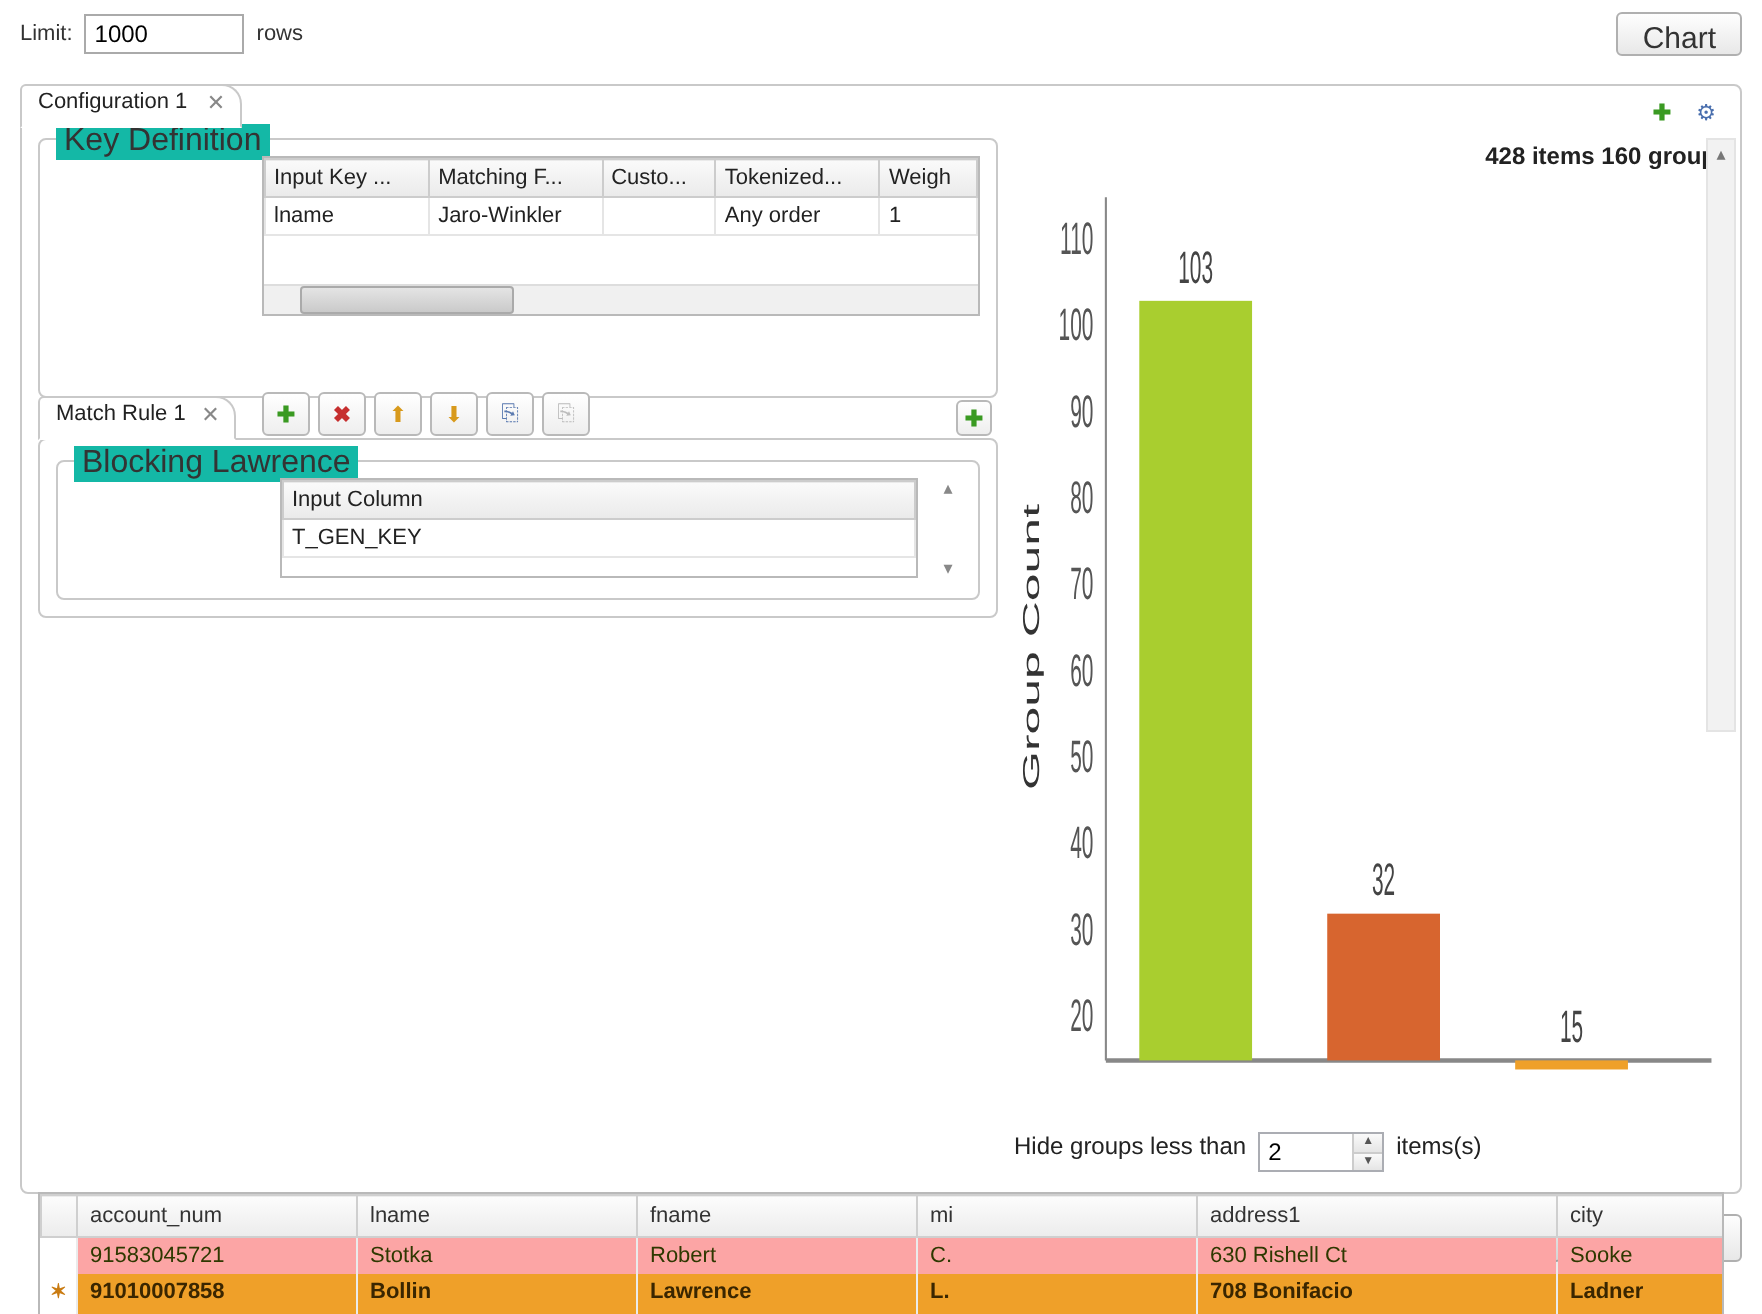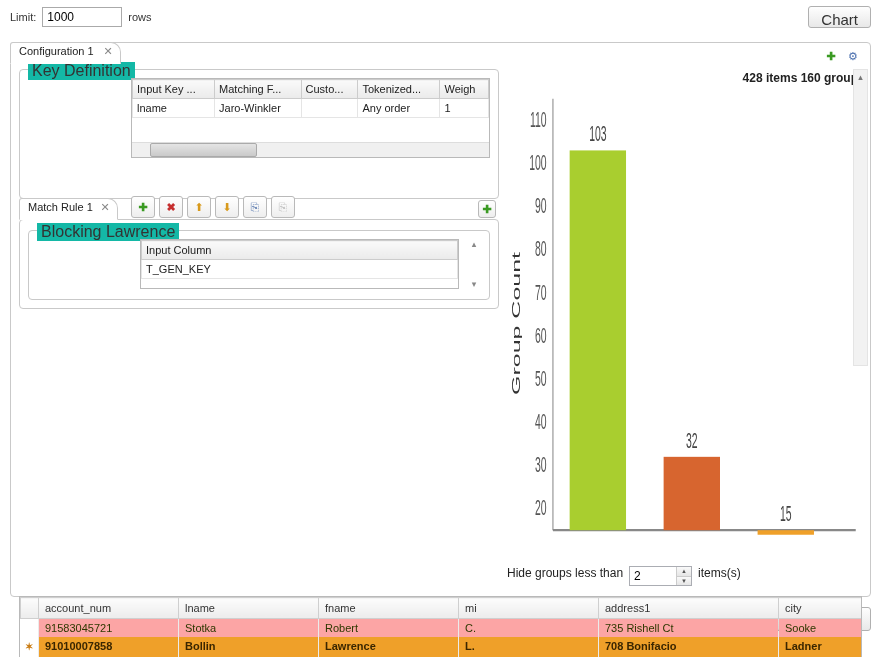--- a/index.html
+++ b/index.html
@@ -242,21 +242,21 @@
                 <th>city</th>
               </tr>
             </thead>
           <tbody id="databody">
               <tr class="row-green">
                 <td class="markcell" style="background: rgb(255, 255, 255);"></td>
                 <td>91583045721</td>
                 <td>Stotka</td>
                 <td>Robert</td>
                 <td>C.</td>
-                <td>735 Rishell Ct</td>
+                <td>630 Rishell Ct</td>
                 <td>Sooke</td>
               </tr>
               <tr class="row-orange bold">
                 <td class="markcell" style="background: rgb(255, 255, 255);"><span class="star">✶</span></td>
                 <td>91010007858</td>
                 <td>Bollin</td>
                 <td>Lawrence</td>
                 <td>L.</td>
                 <td>708 Bonifacio</td>
                 <td>Ladner</td>

